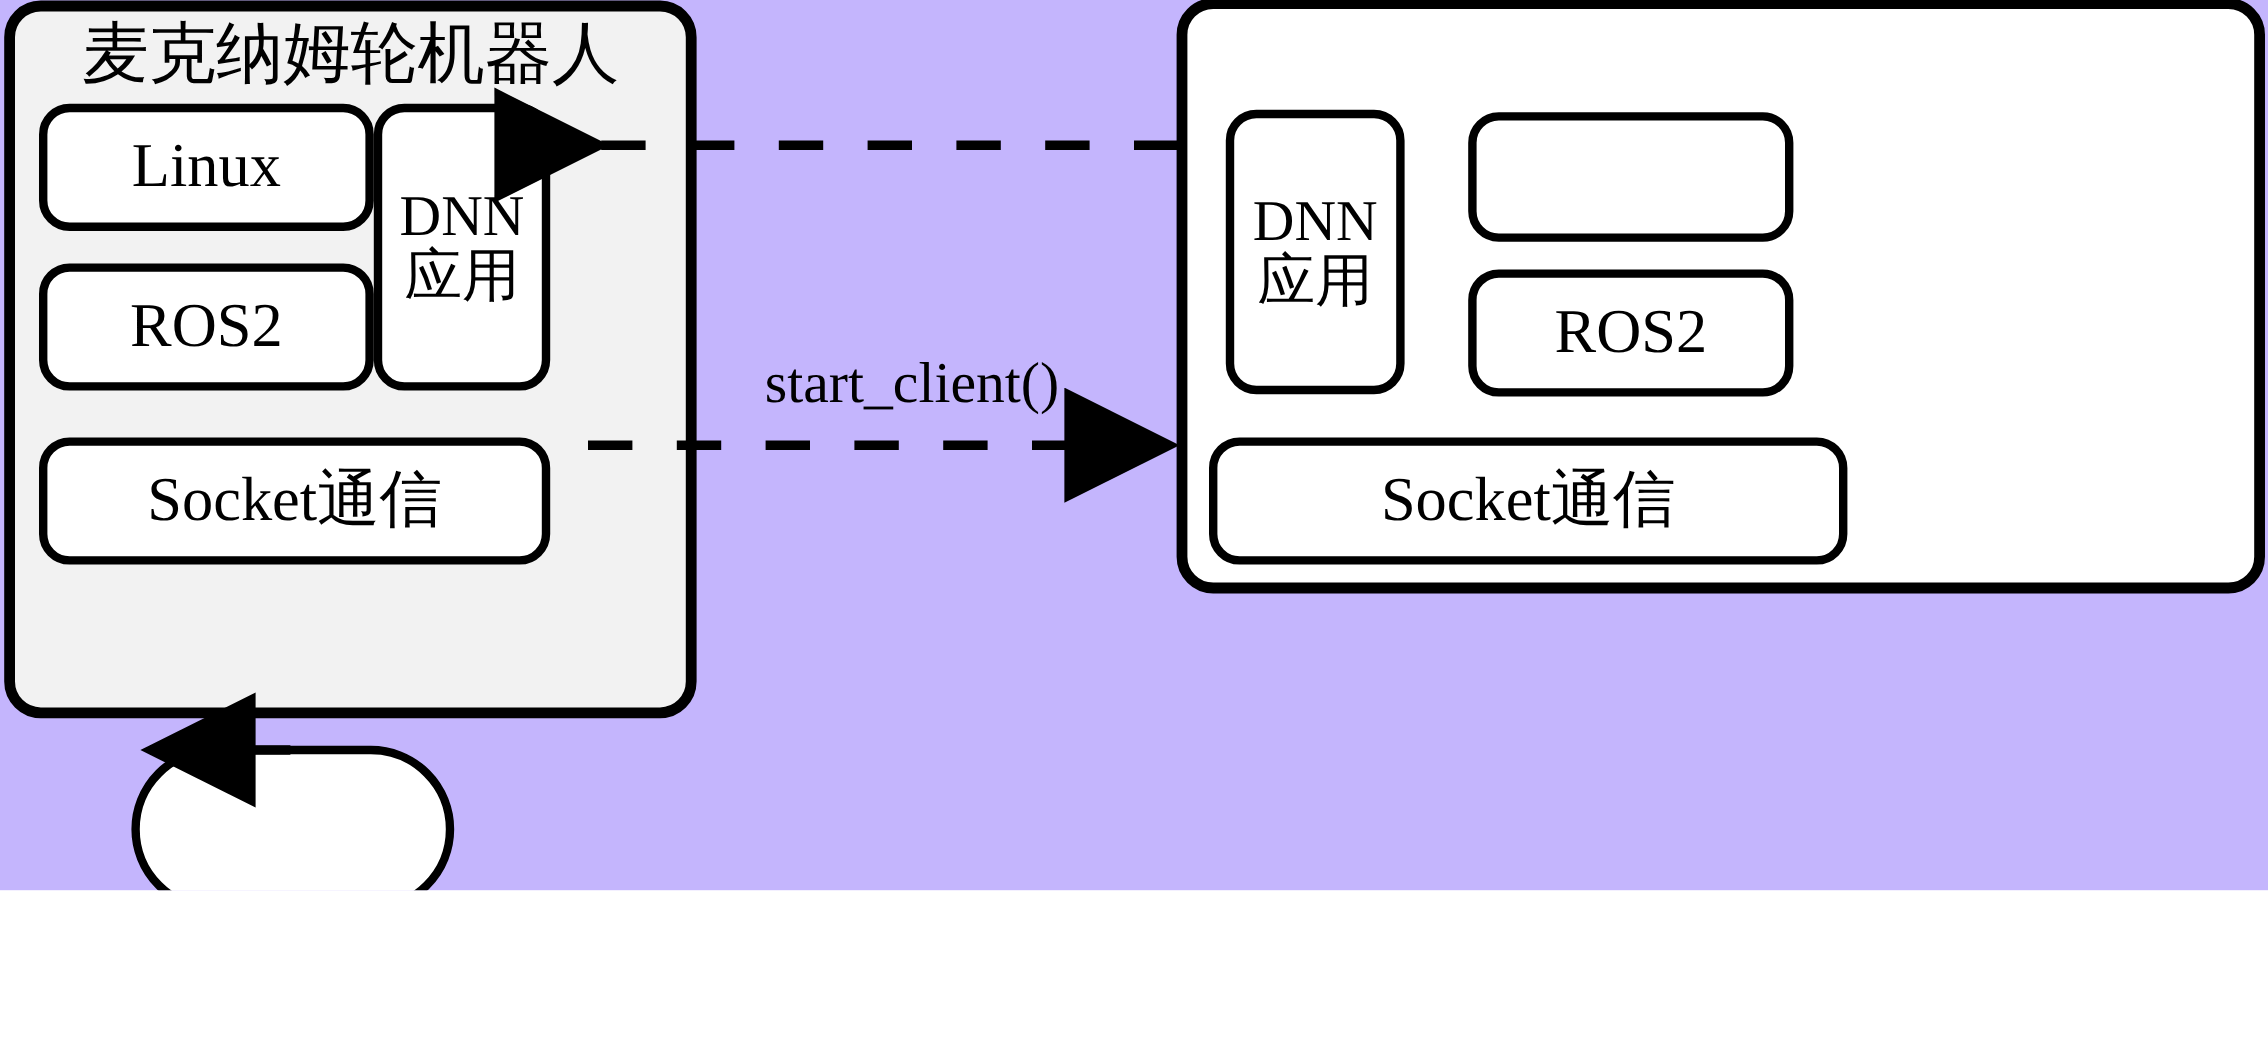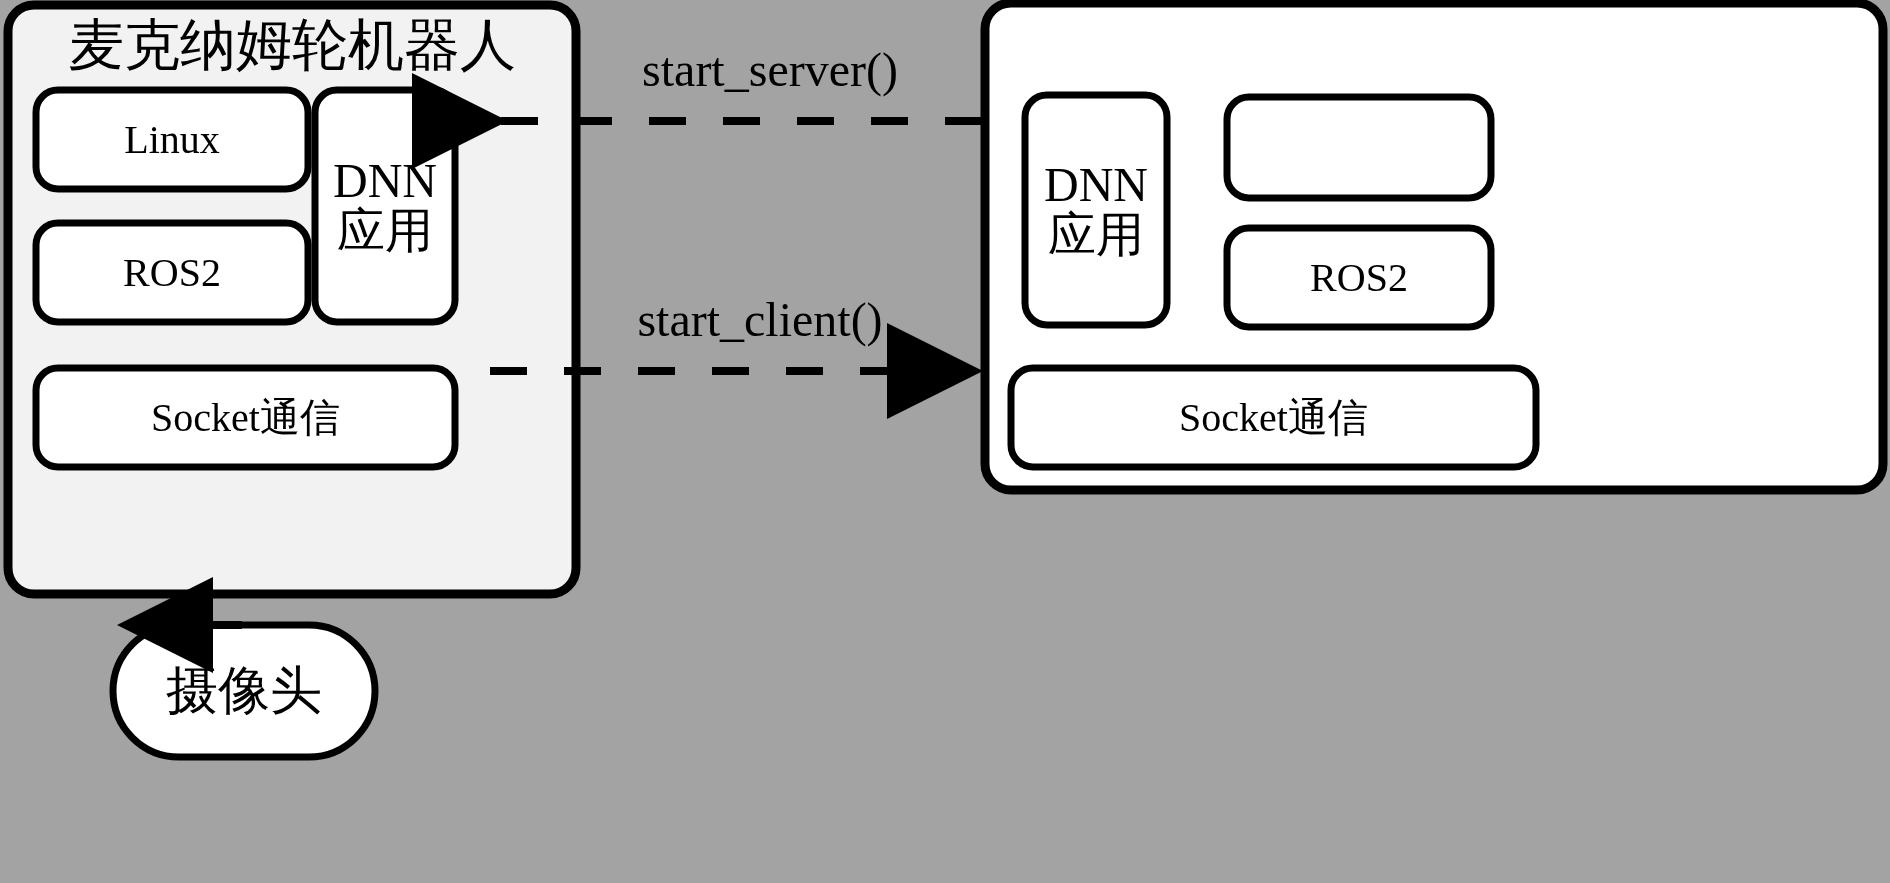--- a/index.html
+++ b/index.html
@@ -6,22 +6,22 @@
     margin: 0;
     padding: 0;
     background: #ffffff;
   }
   body {
     font-family: "Liberation Serif", "DejaVu Serif", serif;
   }
   #canvas {
     position: relative;
     width: 1890px;
-    height: 883px;
-    background: #a3a3a3;
+    height: 742px;
+    background: #c4b5fd;
     overflow: hidden;
   }
   svg.layer {
     position: absolute;
     left: 0;
     top: 0;
     width: 1890px;
     height: 883px;
     overflow: visible;
   }
@@ -31,21 +31,21 @@
     align-items: center;
     justify-content: center;
     text-align: center;
     color: #000000;
     line-height: 1.05;
     white-space: pre-line;
     pointer-events: none;
     font-family: "Liberation Serif", "DejaVu Serif", serif;
   }
   .panel-title { font-size: 56px; }
-  .box-label   { font-size: 40px; }
+  .box-label   { font-size: 52px; }
   .box-label-sm{ font-size: 48px; }
   .edge-label  { font-size: 48px; }
   .pill-label  { font-size: 52px; }
 </style>
 </head>
 <body>
 
 <div id="canvas">
 
   <svg class="layer" viewBox="0 0 1890 883">
@@ -103,19 +103,17 @@
 
 
   <div class="lbl box-label-sm" style="left:1025px; top:95px; width:142px; height:230px;">DNN
 应用</div>
 
 
   <div class="lbl box-label" style="left:1227px; top:228px; width:264px; height:99px;">ROS2</div>
 
   <div class="lbl box-label" style="left:1011px; top:368px; width:525px; height:99px;">Socket通信</div>
 
-  <div class="lbl pill-label" style="left:113px; top:625px; width:262px; height:132px;">摄像头</div>
 
-  <div class="lbl edge-label" style="left:560px; top:40px; width:420px; height:60px;">start_server()</div>
 
   <div class="lbl edge-label" style="left:550px; top:290px; width:420px; height:60px;">start_client()</div>
 
 </div>
 
 </body></html>

